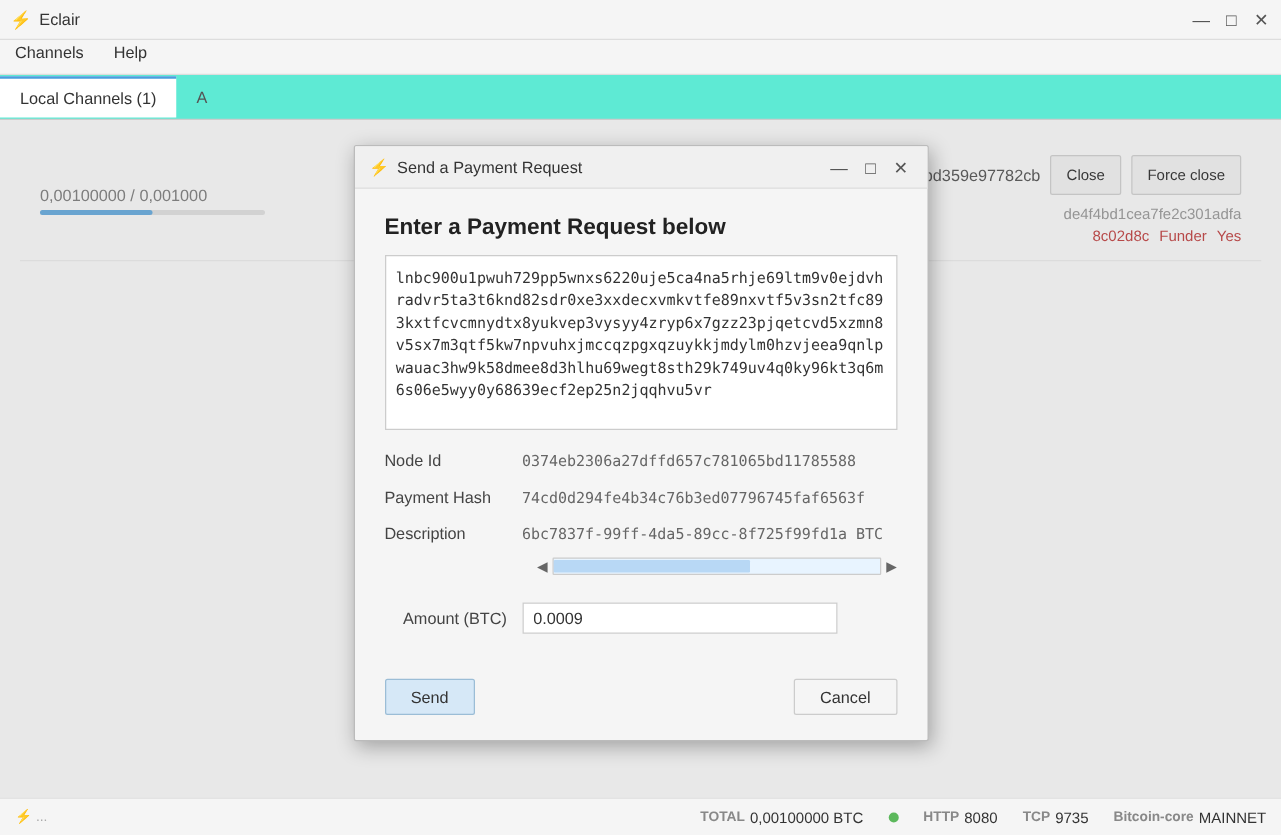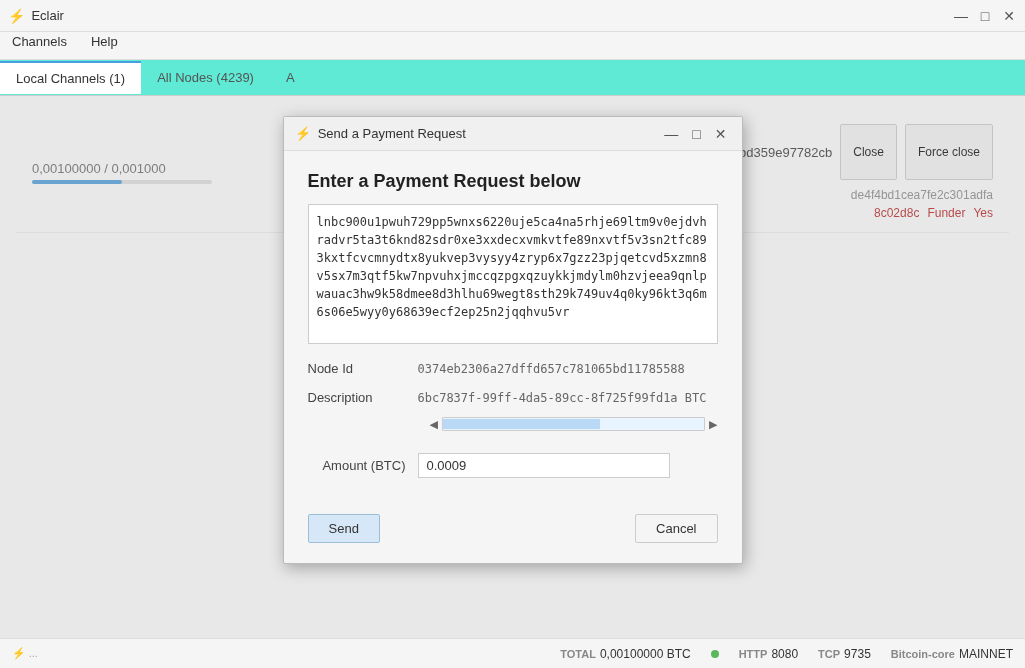--- a/index.html
+++ b/index.html
@@ -126,21 +126,21 @@
     }
     .channel-amount {
       font-size: 13px;
       color: #666;
     }
     .channel-id {
       font-size: 13px;
       color: #333;
     }
     .btn-channel {
-      padding: 20px 12px;
+      padding: 8px 12px;
       border: 1px solid #ccc;
       background: #f5f5f5;
       font-size: 12px;
       cursor: pointer;
       border-radius: 2px;
     }
     .channel-details {
       font-size: 12px;
       color: #888;
       margin-top: 4px;
@@ -408,21 +408,20 @@
   </div>
 </div>
 
 <div class="menu-bar">
   <span class="menu-item">Channels</span>
   <span class="menu-item">Help</span>
 </div>
 
 <div class="tab-bar">
   <button class="tab active">Local Channels (1)</button>
-  <button class="tab">All Nodes (4239)</button>
   <button class="tab">A</button>
 </div>
 
 <div class="main-content">
 
   <div class="channel-bg">
     <div class="channel-row">
       <div>
         <div class="channel-info-top">
           <span class="channel-amount">0,00100000 / 0,001000</span>
@@ -466,20 +465,24 @@
         <div class="modal-heading">Enter a Payment Request below</div>
         <textarea class="payment-textarea" style="">lnbc900u1pwuh729pp5wnxs6220uje5ca4na5rhje69ltm9v0ejdvhradvr5ta3t6knd82sdr0xe3xxdecxvmkvtfe89nxvtf5v3sn2tfc893kxtfcvcmnydtx8yukvep3vysyy4zryp6x7gzz23pjqetcvd5xzmn8v5sx7m3qtf5kw7npvuhxjmccqzpgxqzuykkjmdylm0hzvjeea9qnlpwauac3hw9k58dmee8d3hlhu69wegt8sth29k749uv4q0ky96kt3q6m6s06e5wyy0y68639ecf2ep25n2jqqhvu5vr</textarea>
 
         
         <div class="field-row">
           <span class="field-label">Node Id</span>
           <span class="field-value">0374eb2306a27dffd657c781065bd11785588</span>
         </div>
 
         
+        <div class="field-row">
+          <span class="field-label">Payment Hash</span>
+          <span class="field-value">74cd0d294fe4b34c76b3ed07796745faf6563f</span>
+        </div>
 
         
         <div class="field-row">
           <span class="field-label">Description</span>
           <span class="field-value">6bc7837f-99ff-4da5-89cc-8f725f99fd1a BTC</span>
         </div>
 
         
         <div class="scrollbar-row">
           <span class="scroll-arrow">◀</span>

